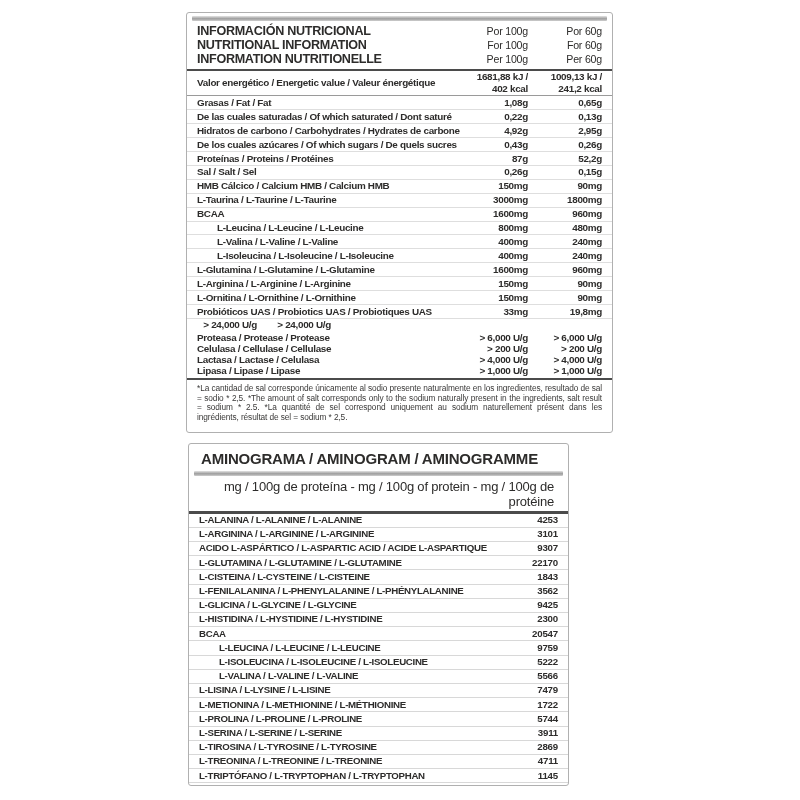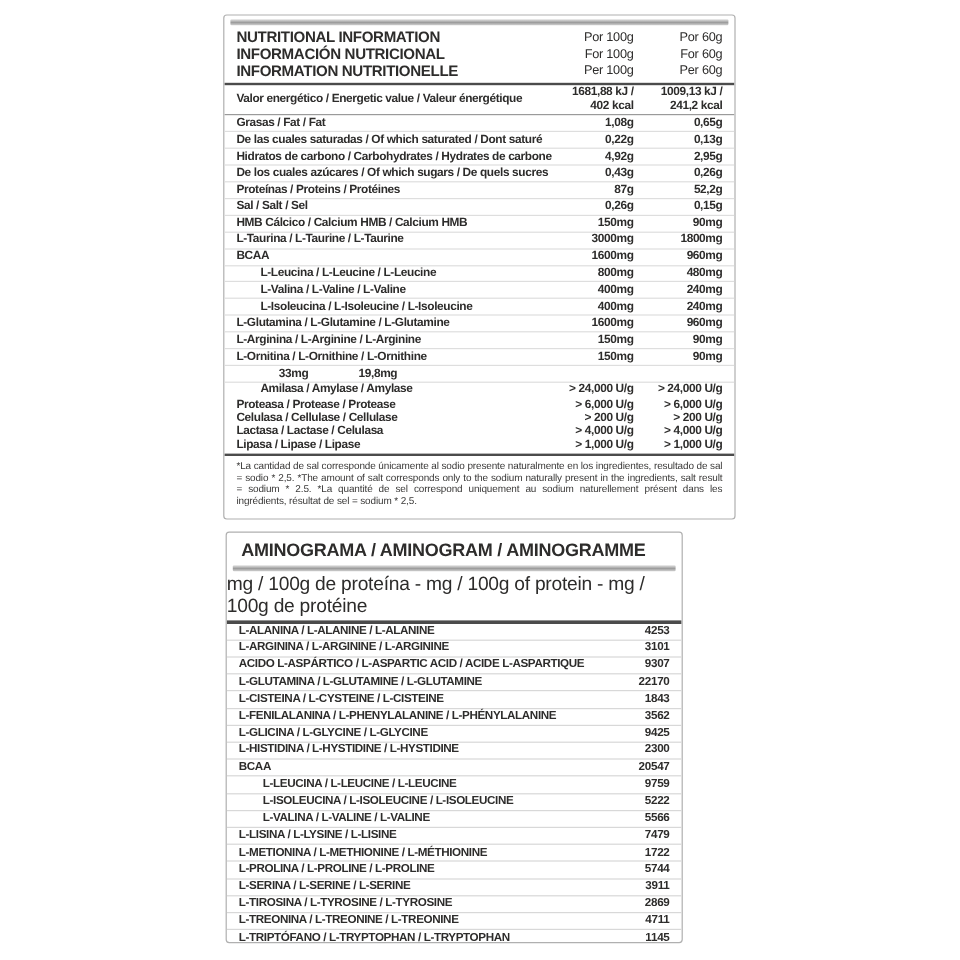--- a/index.html
+++ b/index.html
@@ -43,38 +43,38 @@
   .nrow:nth-child(n+19) .c-val { line-height:11.2px; padding:0; }
 
   .footnote-rule { height:2px; background:#4b4b4b; margin-top:1px; }
   .footnote {
     padding:4px 10px 3px; font-size:8.3px; font-weight:400;
     line-height:9.9px; letter-spacing:-0.1px; text-align:justify; color:#3a3938;
   }
 
   
   .amino-title { padding:2px 12px 3px; font-size:15px; font-weight:700; letter-spacing:-0.2px; white-space:nowrap; }
-  .amino-sub { padding:3px 14px 2px 0; text-align:left; font-size:16px; letter-spacing:-0.2px; }
+  .amino-sub { padding:3px 14px 2px 0; text-align:right; font-size:13px; letter-spacing:-0.2px; }
   .amino-sub-rule { height:2.5px; background:#4b4b4b; }
   .arow { display:flex; align-items:flex-end; padding:0 10px; border-bottom:1px solid #d8d8d8; }
   .arow .l1 { flex:1; min-width:0; font-size:9.7px; font-weight:700; line-height:12.2px; letter-spacing:-0.3px; white-space:nowrap; padding:0.5px 0; }
   .arow .val { width:60px; text-align:right; font-size:9.7px; font-weight:700; line-height:12.2px; letter-spacing:-0.2px; padding:0.5px 0; }
   .arow.indent .l1 { padding-left:20px; }
   #amino-panel .accent-bar.under-title { margin-top:1px; }
 </style>
 </head>
 <body>
 
 <section class="panel" id="nutri-panel">
   <div class="accent-bar"></div>
 
   <div class="nutri-header">
     <div class="nutri-titles">
+      <div>INFORMACIÓN NUTRICIONAL</div>
       <div>NUTRITIONAL INFORMATION</div>
-      <div>INFORMACIÓN NUTRICIONAL</div>
       <div>INFORMATION NUTRITIONELLE</div>
     </div>
     <div class="colhead c100">
       <div>Por 100g</div>
       <div>For 100g</div>
       <div>Per 100g</div>
     </div>
     <div class="colhead c60">
       <div>Por 60g</div>
       <div>For 60g</div>
@@ -303,34 +303,34 @@
     <div class="c-val v100">
       <div class="a">150mg</div>
 
     </div>
     <div class="c-val v60">
       <div class="a">90mg</div>
 
     </div>
   </div>
       <div class="nrow">
+    <div class="c-label">
+      <div class="l1">Probióticos UAS / Probiotics UAS / Probiotiques UAS</div>
+
+    </div>
     <div class="c-val v100">
       <div class="a">33mg</div>
 
     </div>
     <div class="c-val v60">
       <div class="a">19,8mg</div>
 
     </div>
   </div>
       <div class="nrow indent">
-    <div class="c-label">
-      <div class="l1">Amilasa / Amylase / Amylase</div>
-
-    </div>
     <div class="c-val v100">
       <div class="a">&gt; 24,000 U/g</div>
 
     </div>
     <div class="c-val v60">
       <div class="a">&gt; 24,000 U/g</div>
 
     </div>
   </div>
       <div class="nrow indent">

